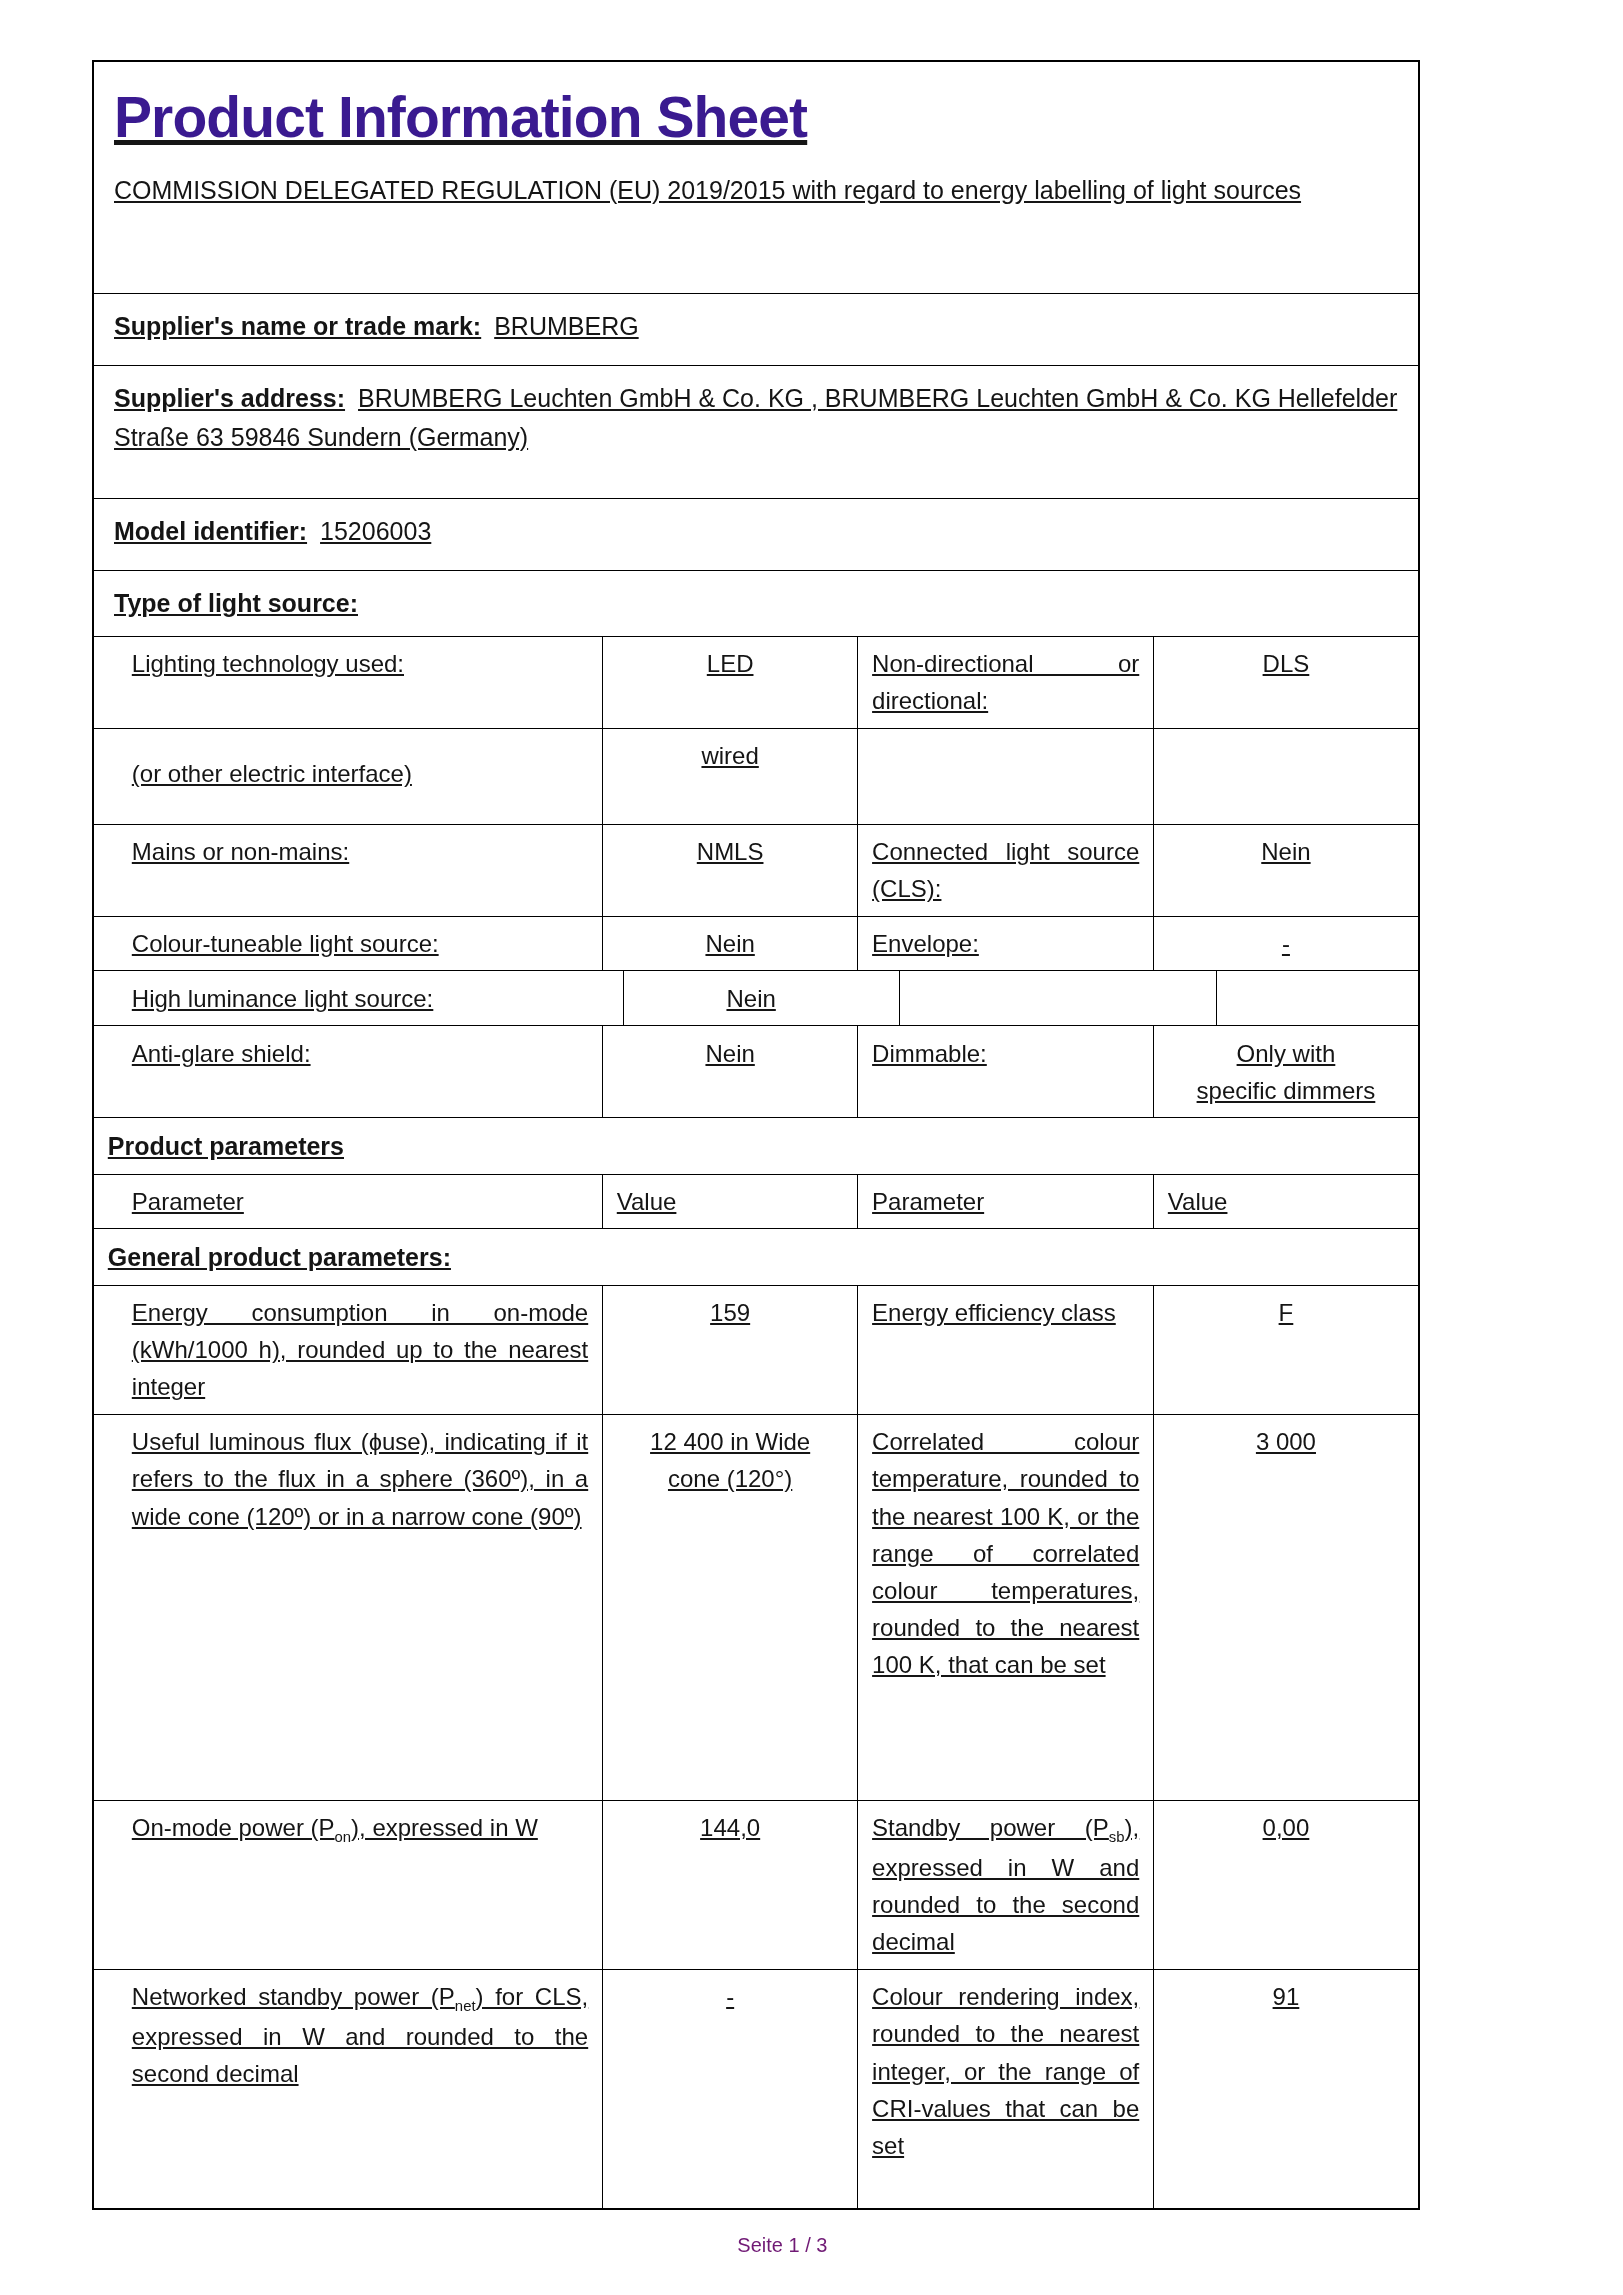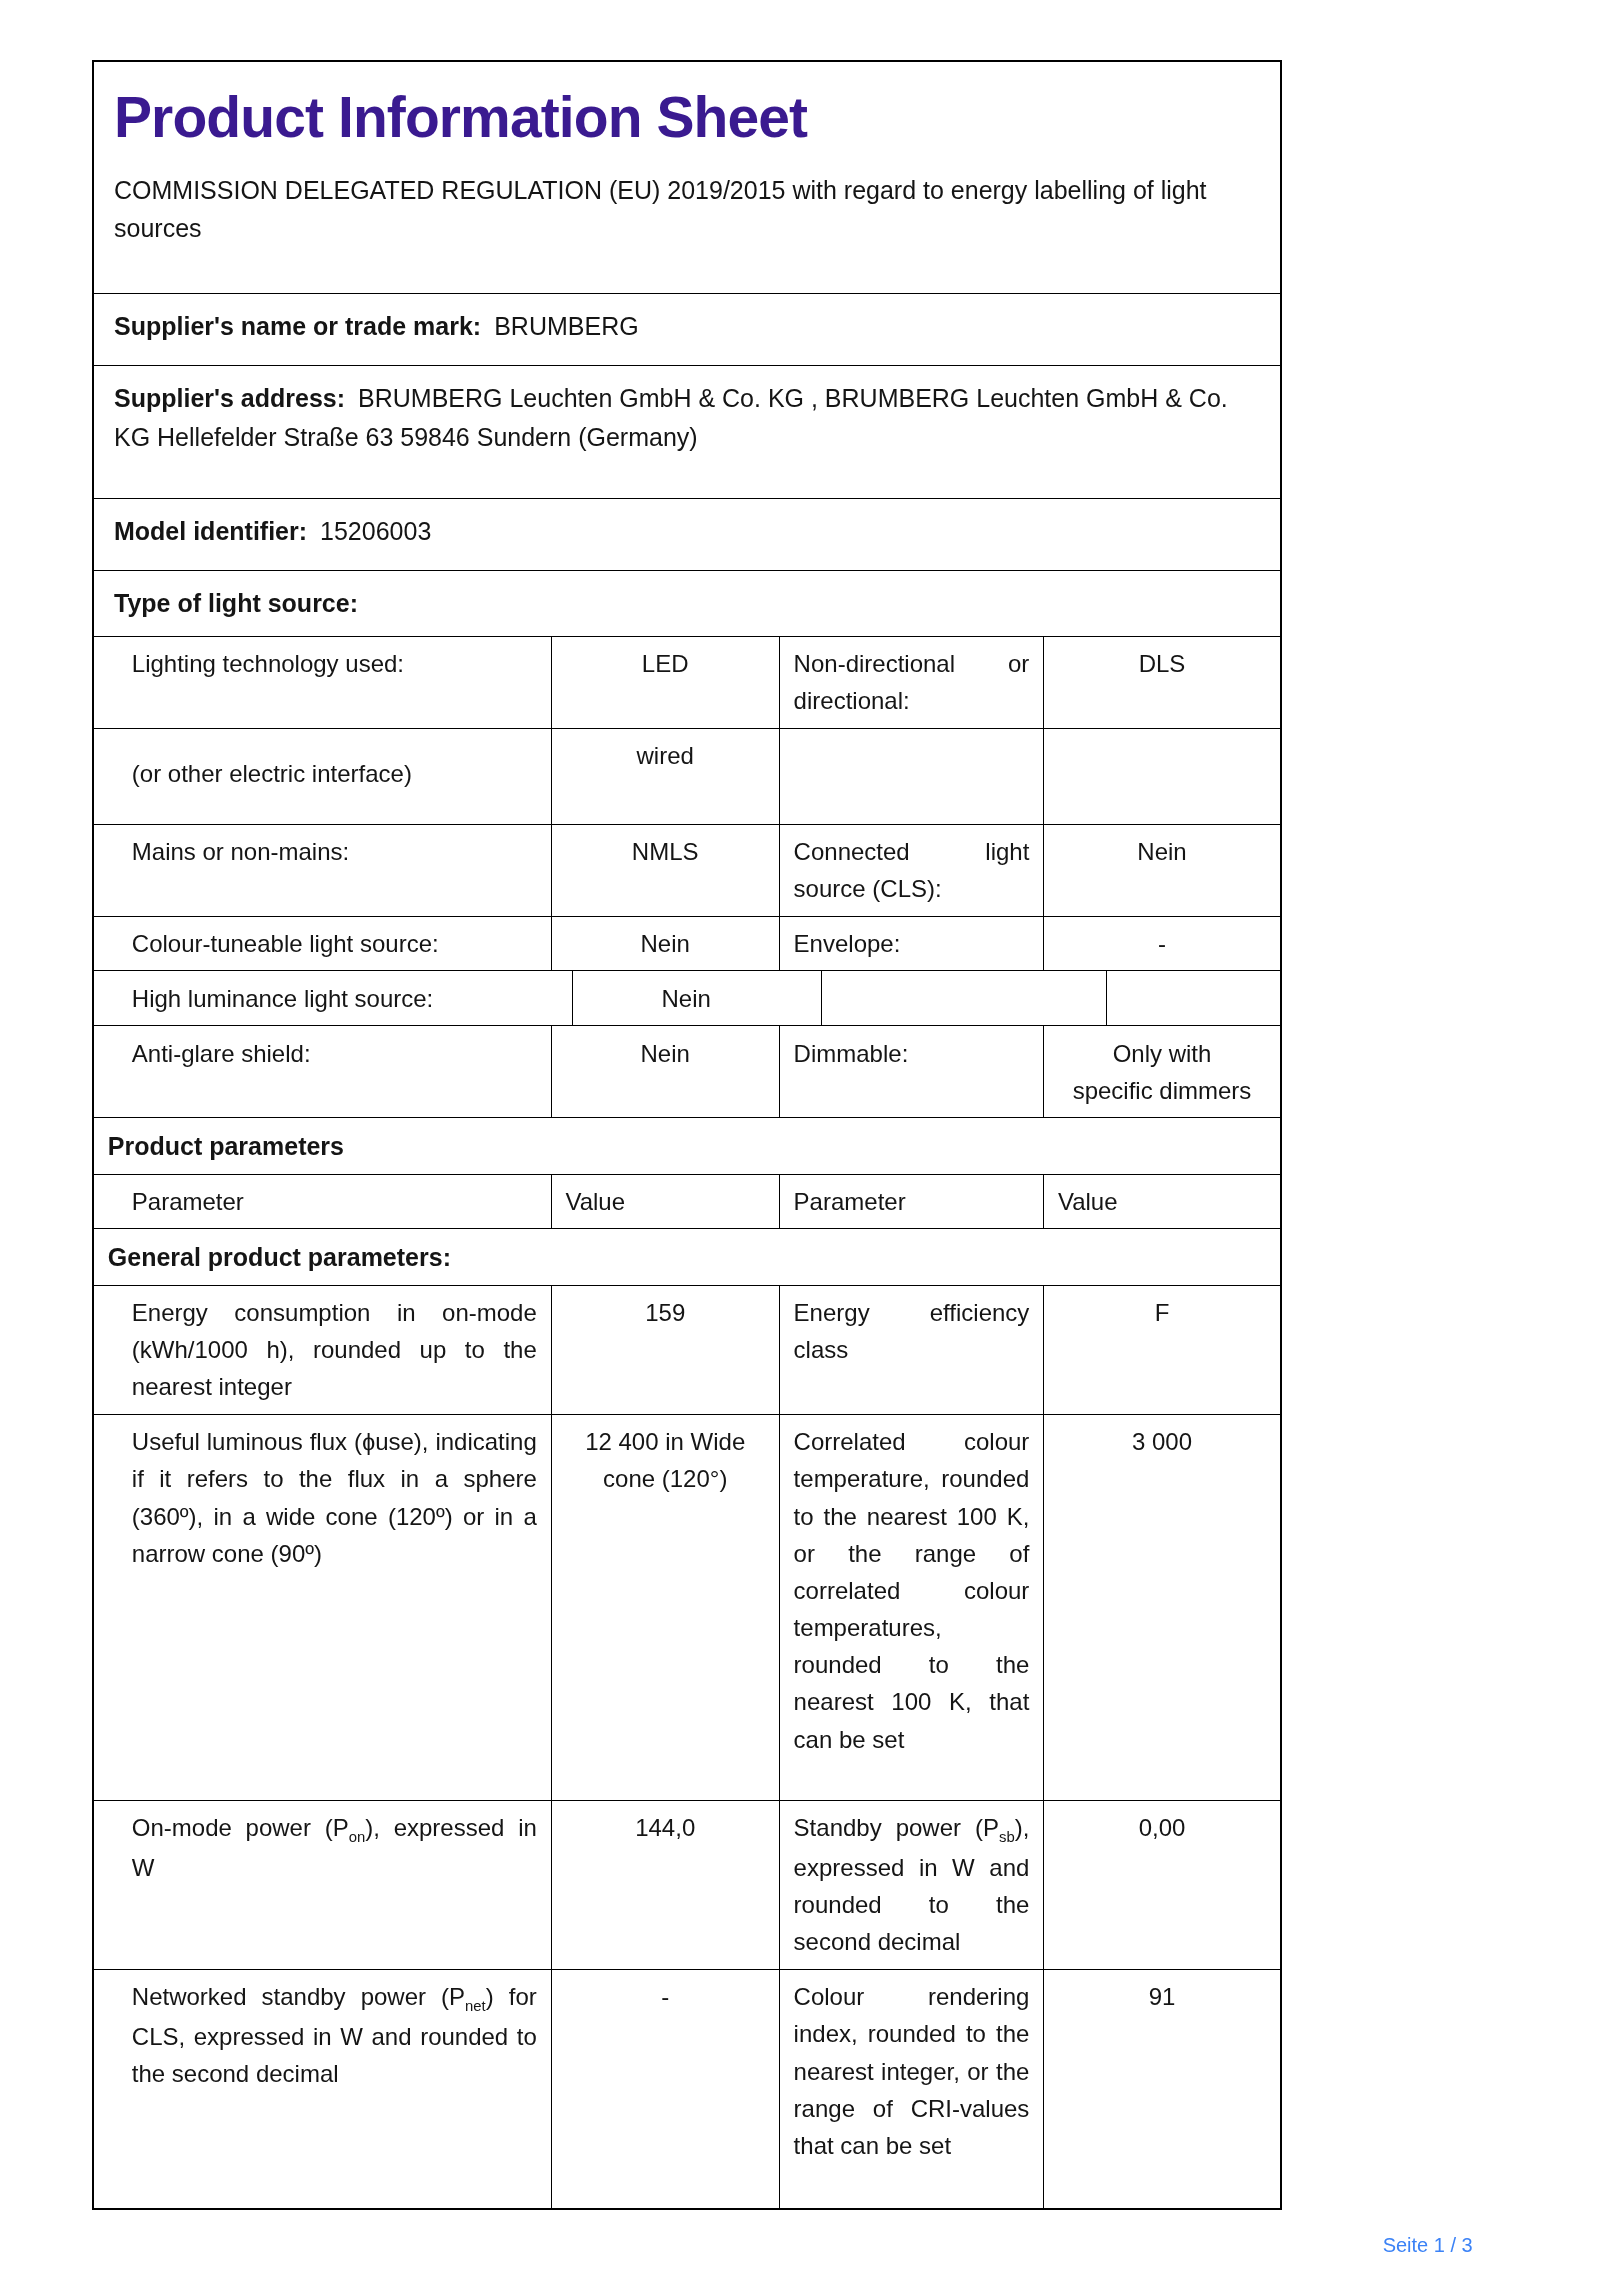--- a/index.html
+++ b/index.html
@@ -4,21 +4,21 @@
 <style>
   html,body { margin:0; padding:0; background:#ffffff; }
   .page {
     width:1624px; height:2296px; box-sizing:border-box;
     padding:60px 143px 0 92px;
     background:#ffffff; color:#151515;
     font-family:"Liberation Sans", sans-serif;
     font-size:24px; line-height:1.55;
     overflow:hidden;
   }
-  .doc { width:1190px; border:2.8px solid #000; box-sizing:border-box; }
+  .doc { width:1328px; border:2.8px solid #000; box-sizing:border-box;text-decoration:underline; }
   .row { border-top:1.8px solid #000; box-sizing:border-box; }
   .row:first-child { border-top:none; }
 
   
   .title-block { min-height:231px; padding:24px 20px 9.2px 20px; }
   .doc-title {
     margin:0 0 22px 0; font-size:57px; line-height:1.1;
     font-weight:bold; color:#3a1a90; letter-spacing:-0.9px;
   }
   .subtitle { margin:0; font-size:25px; max-width:1198px; }
@@ -52,21 +52,21 @@
   .h-on    { min-height:165px; }
   .h-net   { min-height:239px; }
 
   .cap-line2 { margin-top:18.4px; }
 
   
   .sec { text-align:left; font-weight:bold; padding:8.3px 13.8px; font-size:25px; }
 
   .footer {
     width:1388px; margin-top:20px; padding-right:7.3px; box-sizing:border-box;
-    text-align:right; font-size:20px; color:#3b82f6;
+    text-align:center; font-size:20px; color:#701a75;
   }
 </style>
 </head>
 <body>
 
 <div class="page">
   <div class="doc">
 
     <div class="row title-block">
       <h1 class="doc-title">Product Information Sheet</h1>

